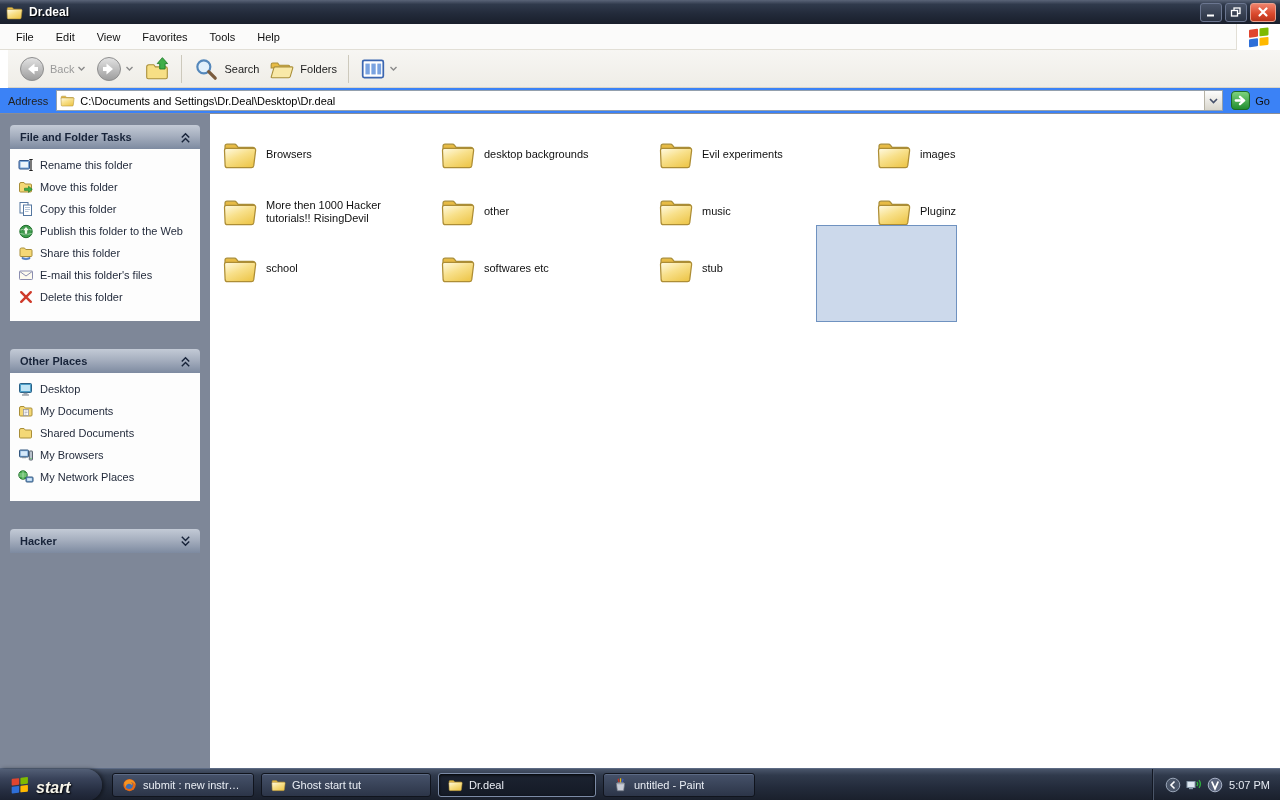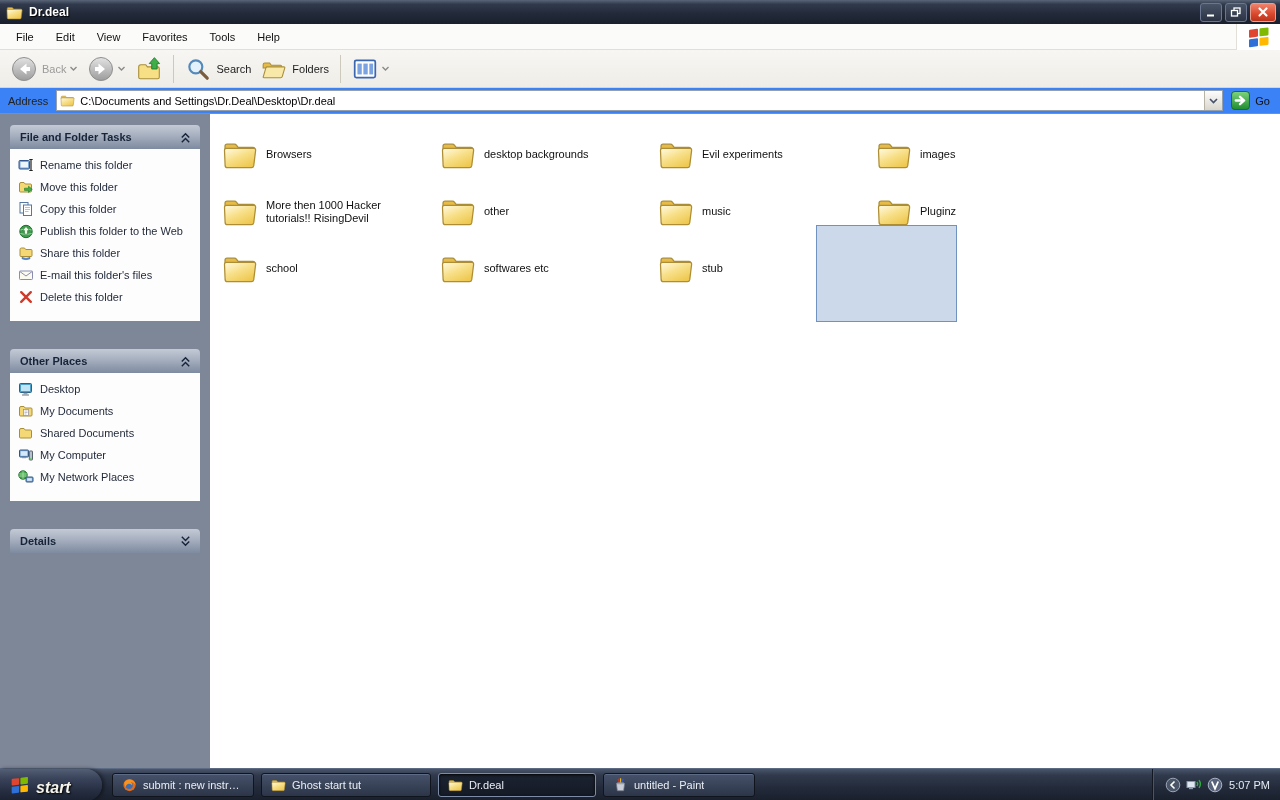--- a/index.html
+++ b/index.html
@@ -21,21 +21,21 @@
 
   
   .menubar { position:absolute; top:24px; left:0; right:0; height:26px; background:#fbfbfa;
     border-bottom:1px solid #e2dfd6; display:flex; align-items:center; padding-left:8px; }
   .menu-item { padding:3px 8px; margin-right:6px; color:#111; cursor:default; }
   .menubar-logo { margin-left:auto; width:44px; height:26px; display:flex; align-items:center; justify-content:center;
     border-left:1px solid #e2dfd6; background:#ffffff; }
   .menubar-logo .icon { width:24px; height:24px; }
 
   
-  .toolbar { position:absolute; top:50px; left:0; right:0; height:38px; background:linear-gradient(180deg,#f7f6f3,#efede7);
+  .toolbar { position:absolute; top:50px; left:8px; right:0; height:38px; background:linear-gradient(180deg,#f7f6f3,#efede7);
     border-bottom:1px solid #d9d5c9; display:flex; align-items:center; padding-left:6px; }
   .tb-btn { display:flex; align-items:center; padding:0 5px; height:32px; border-radius:3px; }
   .tb-btn .big { width:26px; height:26px; }
   .tb-label { margin-left:5px; color:#1c1c1c; }
   .tb-label.disabled { color:#9a9a9a; }
   .tb-caret { width:9px; height:9px; margin-left:3px; }
   .tb-sep { width:1px; height:28px; background:#cdc9bc; margin:0 6px; }
 
   
   .addressbar { position:absolute; top:88px; left:0; right:0; height:26px; background:#3b82f6;
@@ -388,38 +388,38 @@
           <div class="task-item">
             <span class="icon">
               <svg viewBox="0 0 16 16">
                 <rect x="1.5" y="3" width="9" height="7" rx="0.8" fill="#7aa7d4" stroke="#33567e"></rect>
                 <rect x="2.7" y="4.2" width="6.6" height="4.6" fill="#d6e9fa"></rect>
                 <rect x="4" y="10" width="4" height="1.2" fill="#8a94a0"></rect>
                 <rect x="11.3" y="4" width="3.2" height="9" rx="0.5" fill="#b9c2cc" stroke="#5a6470"></rect>
                 <circle cx="12.9" cy="11.5" r="0.6" fill="#3c3"></circle>
               </svg>
             </span>
-            <span class="task-label">My Computer</span>
+            <span class="task-label">My Browsers</span>
           </div>
           <div class="task-item">
             <span class="icon">
               <svg viewBox="0 0 16 16">
                 <circle cx="5" cy="6" r="4.2" fill="#49b04f" stroke="#1e6e2a"></circle>
                 <path d="M1.2 5 L8.8 5 M1.2 7 L8.8 7 M5 1.8 L5 10.2" stroke="#cdeccd" stroke-width="0.6"></path>
                 <rect x="8" y="8" width="7" height="5" rx="0.8" fill="#7aa7d4" stroke="#33567e"></rect>
                 <rect x="9.2" y="9.2" width="4.6" height="2.6" fill="#d6e9fa"></rect>
               </svg>
             </span>
             <span class="task-label">My Network Places</span>
           </div>
         </div>
       </div>
       <div class="panel">
         <div class="panel-header">
-          <span class="panel-title">Details</span>
+          <span class="panel-title">Hacker</span>
           <span class="icon chev">
             <svg viewBox="0 0 14 14">
               <path d="M3 2 L7 6 L11 2 M3 7 L7 11 L11 7" stroke="#172339" stroke-width="1.5" fill="none"></path>
             </svg>
           </span>
         </div>
       </div>
     </div>
   <div class="content">
     <div class="folder-grid">

